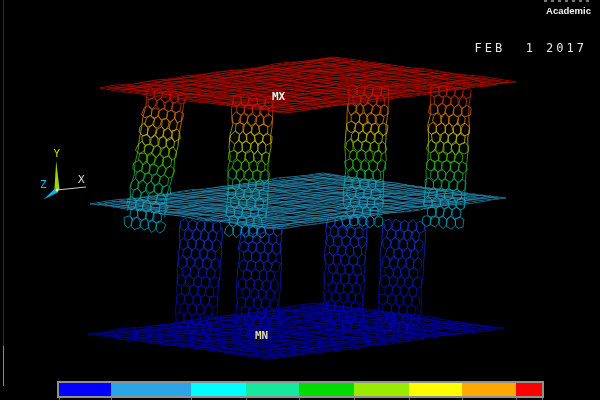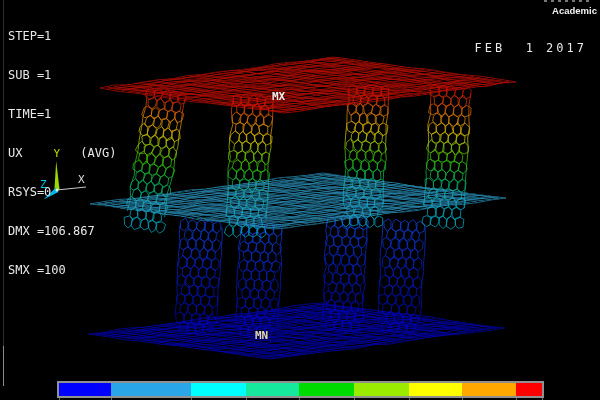--- a/index.html
+++ b/index.html
@@ -3,21 +3,21 @@
 <meta charset="utf-8">
 <style>
   html,body{margin:0;padding:0;background:#000;}
   #stage{position:relative;width:600px;height:400px;background:#000;overflow:hidden;
          font-family:"DejaVu Sans Mono", monospace;}
   #scene{position:absolute;left:0;top:0;}
   .frame-line{position:absolute;left:3px;top:0;width:1px;height:346px;background:#2e2e2e;}
   .frame-line-bright{position:absolute;left:3px;top:346px;width:1px;height:40px;background:#8a8a8a;}
   #info{position:absolute;left:8px;top:4px;color:#e8e8e8;font-size:12px;line-height:13px;
         white-space:pre;}
-  #brand{position:absolute;right:3px;top:5px;color:#f2f2f2;font-size:9.5px;font-weight:bold;
+  #brand{position:absolute;right:9px;top:5px;color:#f2f2f2;font-size:9.5px;font-weight:bold;
          font-family:"Liberation Sans", sans-serif;}
   #datetime{position:absolute;right:13px;top:17px;color:#e8e8e8;font-size:12px;line-height:12.5px;
             text-align:right;white-space:pre;letter-spacing:3px;}
   .sliver{position:absolute;right:8px;top:0;width:48px;height:2px;
           background:repeating-linear-gradient(90deg,#777 0 3px,transparent 3px 7px);}
   #colorbar{position:absolute;left:57px;top:381px;height:13px;border:2px solid #909090;
             display:flex;background:#000;}
   .cb-seg{height:13px;}
   #cb-ticks{position:absolute;left:57px;top:398px;height:2px;width:489px;}
   .cb-tick{position:absolute;top:0;width:1px;height:2px;background:#6a6a6a;}
@@ -799,29 +799,20 @@
       <polygon points="56,187.5 58.5,192 43.5,199.5" fill="#00B8E8"></polygon>
       <circle cx="57" cy="190" r="1.5" fill="#DFF5D8"></circle>
       <text x="53.5" y="157" font-size="11" fill="#C8D800">Y</text>
       <text x="78" y="183" font-size="11" fill="#DCDCDC">X</text>
       <text x="40" y="188" font-size="11" fill="#00C8F0">Z</text>
     </g>
   <text x="272" y="100" font-size="11" font-weight="bold" fill="#F0F0F0">MX</text>
       <text x="255" y="339" font-size="11" font-weight="bold" fill="#E2DCA8">MN</text>
     </svg>
 
-  <div id="info">
-    <div>STEP=1</div>
-    <div>SUB =1</div>
-    <div>TIME=1</div>
-    <div>UX        (AVG)</div>
-    <div>RSYS=0</div>
-    <div>DMX =106.867</div>
-    <div>SMX =100</div>
-  </div>
 
   <div class="sliver"></div>
   <div id="brand">Academic</div>
   <div id="datetime">
     <div>FEB  1 2017</div>
   </div>
 
   <div id="colorbar">
       <div class="cb-seg" style="width: 52px; background: rgb(0, 0, 255);"></div>
       <div class="cb-seg" style="width: 80px; background: rgb(42, 166, 232);"></div>

